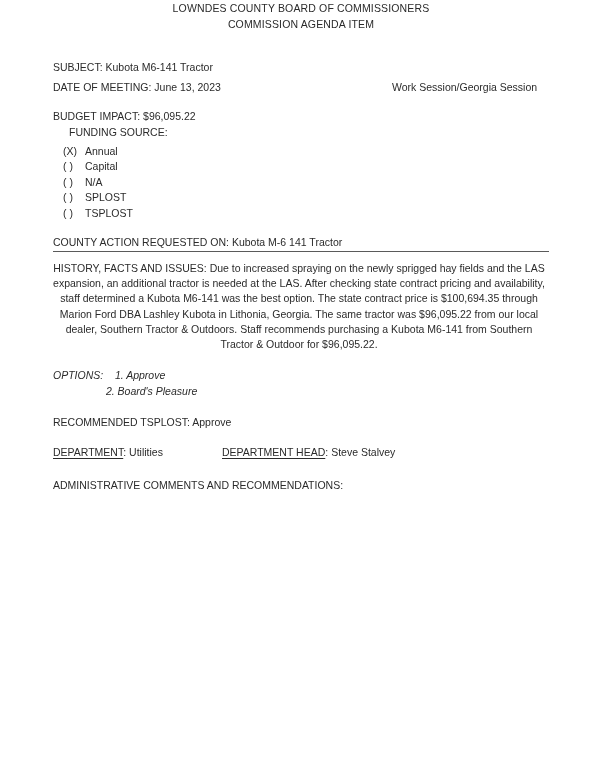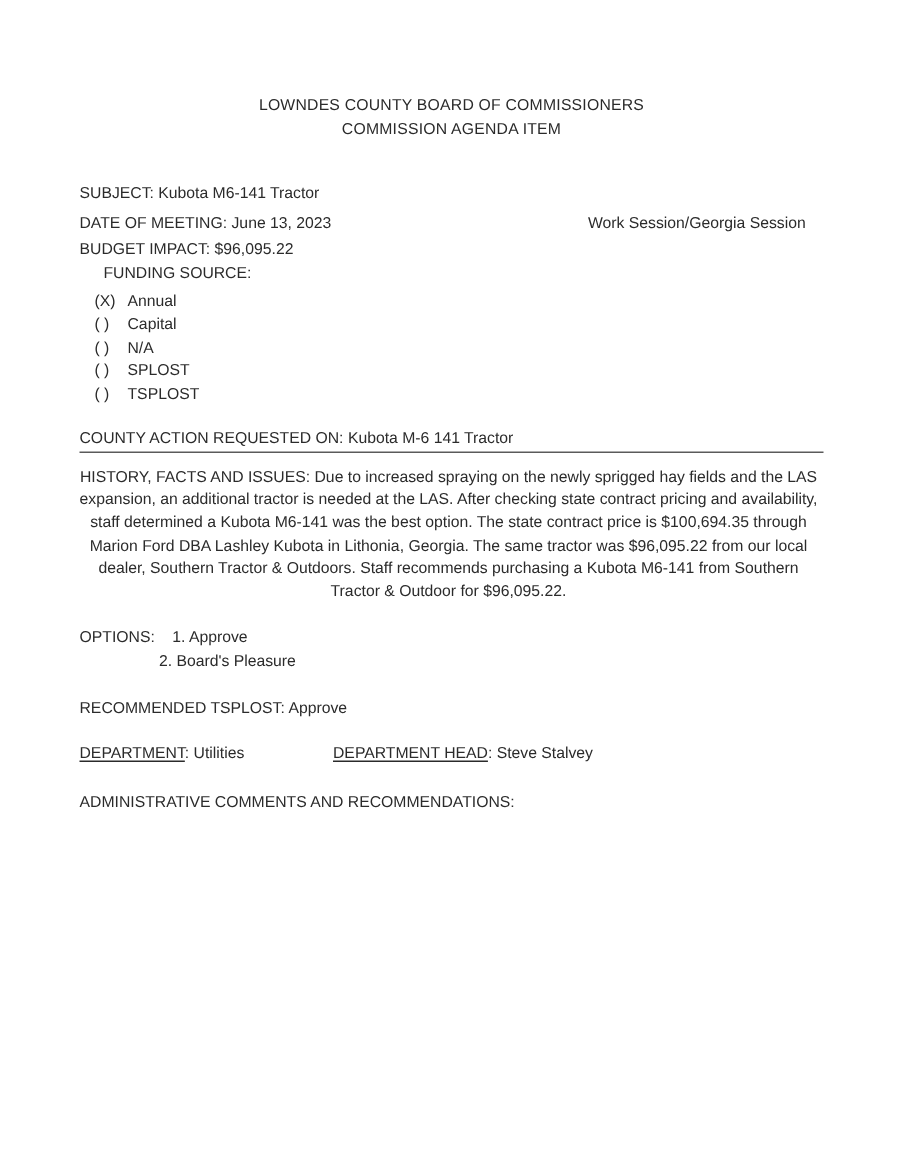--- a/index.html
+++ b/index.html
@@ -26,21 +26,20 @@
   .content {
     position: absolute;
     left: 53px;
     top: 0;
     width: 496px;
   }
 
   
   .doc-header {
     text-align: center;
-    padding-top: 62px;
     line-height: 16px;
   }
   .doc-header .line {
     font-size: 10.5px;
     letter-spacing: 0.15px;
     color: #2a2a2a;
   }
 
   
   .row {
@@ -55,21 +54,21 @@
   .date-row { margin-top: 5px; }
 
   .session-note {
     position: absolute;
     left: 339px;
     top: 0;
     font-size: 10.5px;
     white-space: nowrap;
   }
 
-  .budget-row { margin-top: 2px; }
+  .budget-row { margin-top: 14px; }
   .funding-row { margin-top: 1px; padding-left: 16px; }
 
   
   .funding-list {
     margin-top: 4px;
   }
   .funding-item {
     display: flex;
     font-size: 10.5px;
     line-height: 15.4px;
@@ -106,20 +105,21 @@
   }
 
   
   .options-block {
     margin-top: 16px;
   }
   .options-line {
     font-size: 10.5px;
     line-height: 15.4px;
     white-space: nowrap;
+    font-style: italic;
   }
   .options-line .opt-indent2 {
     display: inline-block;
     width: 50px;
   }
 
   .recommended-row { margin-top: 16px; }
 
   .dept-row {
     margin-top: 16px;

